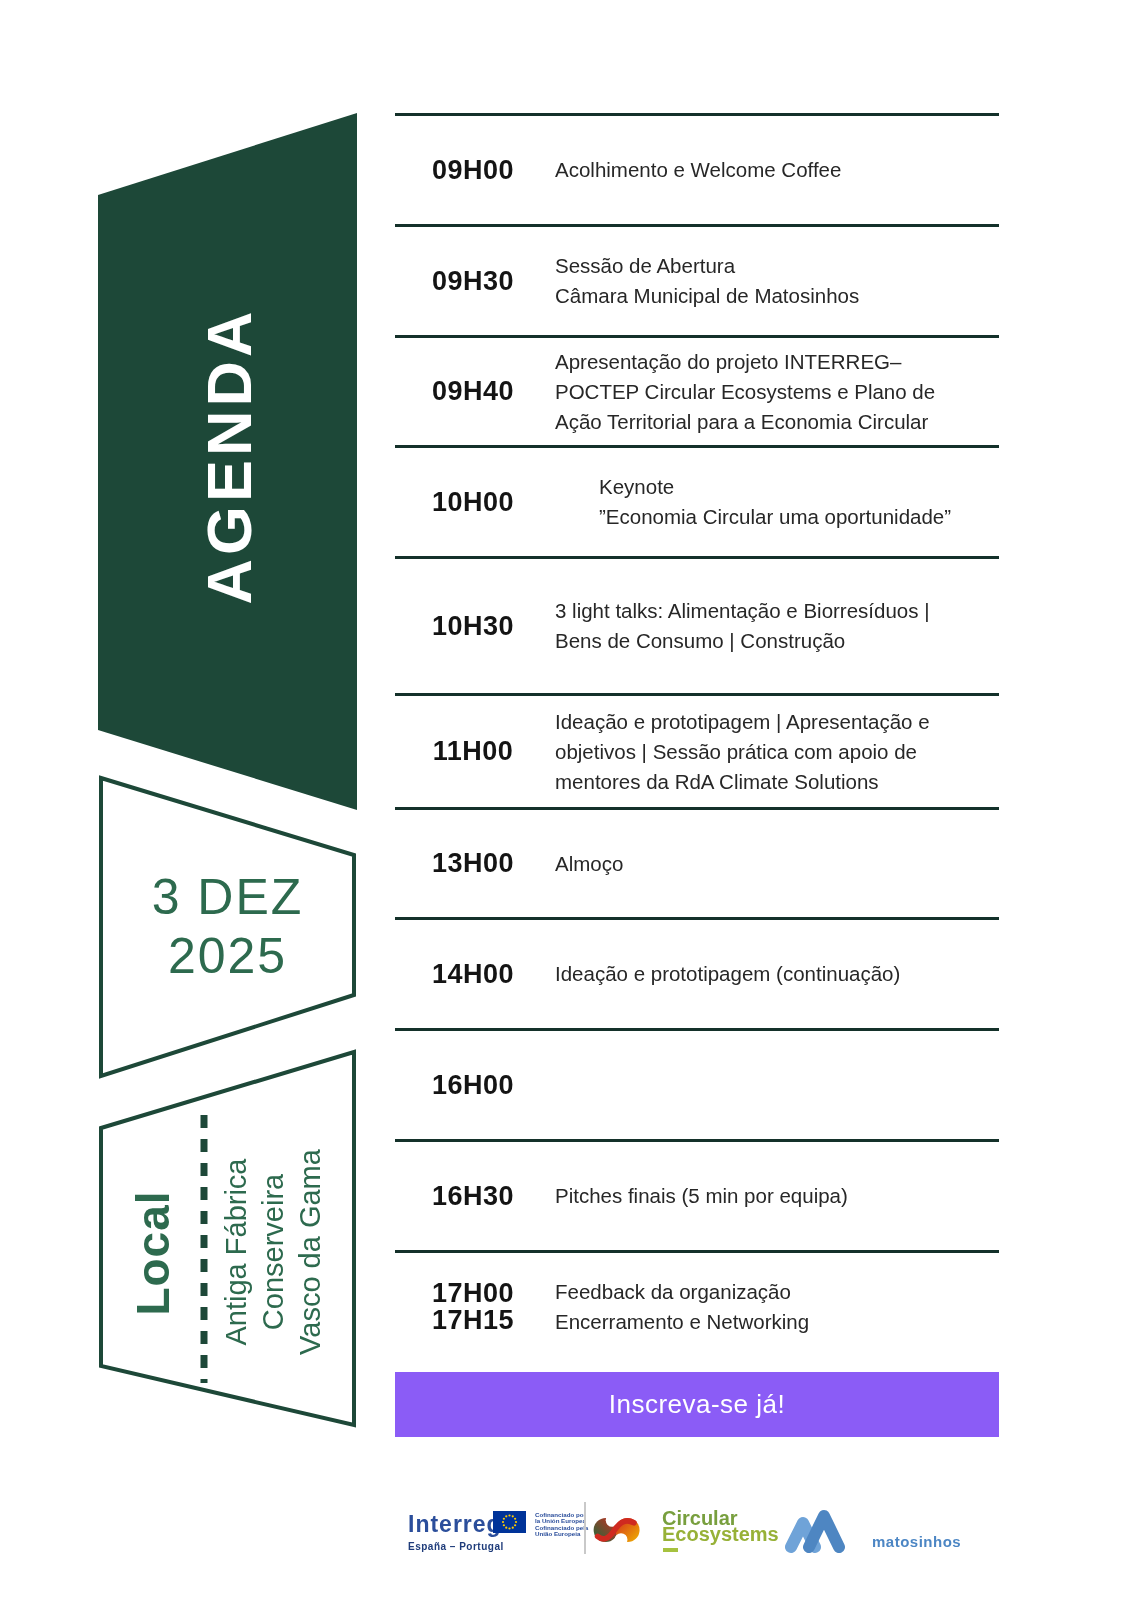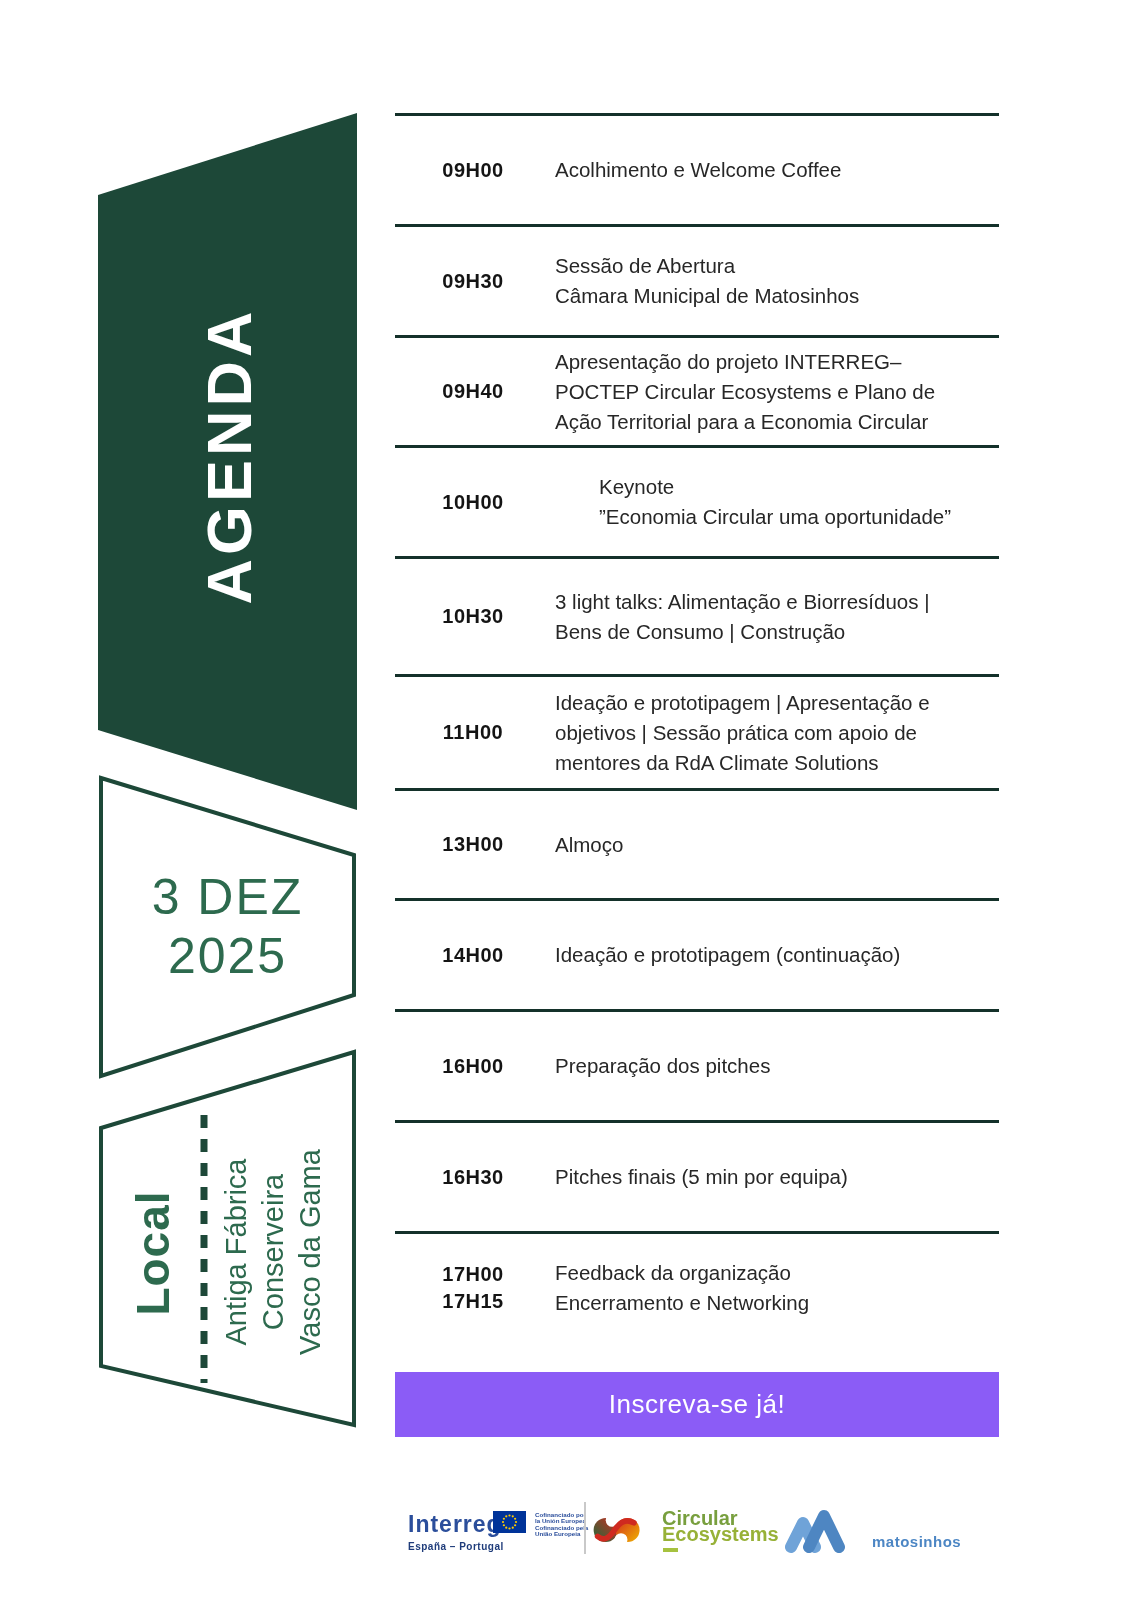--- a/index.html
+++ b/index.html
@@ -27,29 +27,29 @@
   
   .schedule{position:absolute;left:395px;top:113px;width:604px;}
   .srow{
     display:flex;align-items:center;border-top:3px solid #14312A;
     box-sizing:border-box;
   }
   .srow:nth-child(1){height:111px;}
   .srow:nth-child(2){height:111px;}
   .srow:nth-child(3){height:110px;}
   .srow:nth-child(4){height:111px;gap:44px;}
-  .srow:nth-child(5){height:118px;}
+  .srow:nth-child(5){height:137px;}
   .srow:nth-child(6){height:114px;}
   .srow:nth-child(7){height:110px;}
   .srow:nth-child(8){height:111px;}
   .srow:nth-child(9){height:111px;}
   .srow:nth-child(10){height:111px;}
   .srow:nth-child(11){height:110px;}
   .srow .time{
-    width:156px;text-align:center;font-weight:bold;font-size:20px;
+    width:156px;text-align:center;font-weight:bold;font-size:27px;
     color:#141414;white-space:pre-line;line-height:27px;letter-spacing:0.5px;
   }
   .srow .desc{
     flex:1;font-size:20.5px;color:#272727;line-height:30px;
     white-space:pre-line;padding-left:4px;
   }
 
   
   .cta{
     position:absolute;left:395px;top:1372px;width:604px;height:65px;
@@ -132,21 +132,20 @@
     <div class="srow">
       <div class="time">13H00</div>
       <div class="desc">Almoço</div>
     </div>
     <div class="srow">
       <div class="time">14H00</div>
       <div class="desc">Ideação e prototipagem (continuação)</div>
     </div>
     <div class="srow">
       <div class="time">16H00</div>
-      <div class="desc">Preparação dos pitches</div>
     </div>
     <div class="srow">
       <div class="time">16H30</div>
       <div class="desc">Pitches finais (5 min por equipa)</div>
     </div>
     <div class="srow">
       <div class="time">17H00
 17H15</div>
       <div class="desc">Feedback da organização
 Encerramento e Networking</div>

